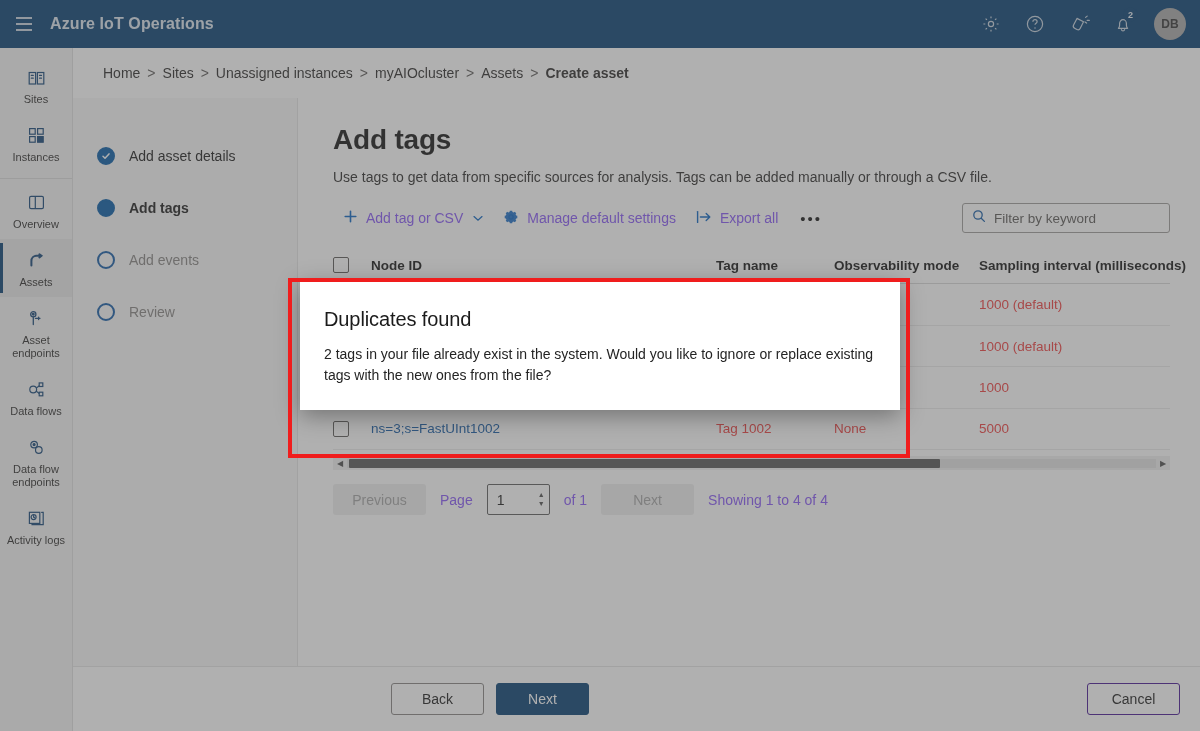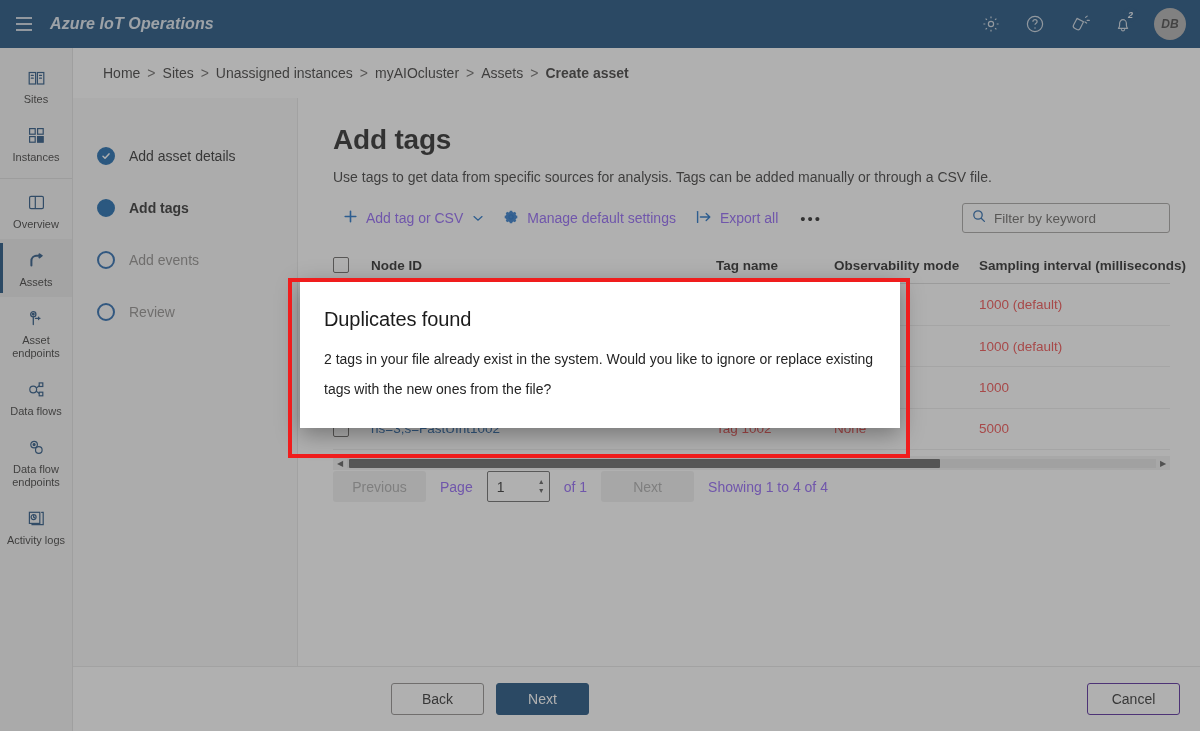--- a/index.html
+++ b/index.html
@@ -12,21 +12,21 @@
 
   #root { position: relative; width: 1200px; height: 731px; }
 
   
   .page { position: absolute; inset: 0; }
 
   
   .header {
     position: absolute; top: 0; left: 0; right: 0; height: 48px;
     background: #0d4475;
-    display: flex; align-items: center; font-style: italic;
+    display: flex; align-items: center;
   }
   .hamburger {
     width: 48px; height: 48px;
     display: flex; flex-direction: column; align-items: center; justify-content: center;
     gap: 4px; cursor: pointer;
   }
   .hamburger span { display: block; width: 16px; height: 2px; background: #c8d4e0; }
   .brand {
     color: #dce5ee; font-size: 16px; font-weight: bold; letter-spacing: .1px;
     margin-left: 2px;
@@ -162,21 +162,21 @@
   
   .hscroll {
     margin-top: 6px; height: 14px; display: flex; align-items: center;
     background: #f0f0f0;
   }
   .sarrow { width: 14px; text-align: center; font-size: 8px; color: #505050; cursor: pointer; }
   .strack { flex: 1; height: 9px; background: #e4e4e4; position: relative; }
   .sthumb { position: absolute; left: 2px; top: 0; width: 73%; height: 9px; background: #5a5a5a; border-radius: 1px; cursor: pointer; }
 
   
-  .pager { display: flex; align-items: center; gap: 14px; margin-top: 1px; font-size: 14px; color: #242424; }
+  .pager { display: flex; align-items: center; gap: 14px; margin-top: 14px; font-size: 14px; color: #242424; }
   .pgbtn {
     width: 93px; height: 31px; border: none; border-radius: 3px;
     background: #efefef; color: #a6a6a6; font-size: 14px; font-family: inherit; cursor: default;
   }
   .pglabel { color: #8b5cf6; }
   .pgnum {
     width: 63px; height: 31px; border: 1px solid #616161; border-radius: 2px;
     background: #fff; display: flex; align-items: center; padding: 0 4px 0 9px;
   }
   .pgnum input {
@@ -211,21 +211,21 @@
     position: absolute; left: 288px; top: 278px; width: 622px; height: 180px;
     border: 4px solid #f01d1d; z-index: 60; pointer-events: none;
   }
   .modal {
     position: absolute; left: 300px; top: 280px; width: 600px;
     background: #ffffff; z-index: 55;
     box-shadow: 0 6px 22px rgba(0,0,0,.35);
     padding: 28px 24px 24px 24px;
   }
   .m-title { font-size: 20px; font-weight: normal; color: #1b1b1b; letter-spacing: -.1px; }
-  .m-text { font-size: 14px; color: #242424; line-height: 30px; margin-top: 13px; max-width: 552px; }
+  .m-text { font-size: 14px; color: #242424; line-height: 21px; margin-top: 13px; max-width: 552px; }
   .m-actions { display: flex; justify-content: flex-end; gap: 12px; margin-top: 24px; }
   .m-btn { height: 32px; min-width: 95px; border-radius: 3px; font-size: 14px; font-family: inherit; cursor: pointer; padding: 0 14px; }
   .m-btn.primary { background: #1268c3; border: 1px solid #1268c3; color: #fff; font-weight: bold; }
   .m-btn.secondary { background: #fff; border: 1px solid #c2c2c2; color: #1b1b1b; }
 </style>
 </head>
 <body>
 
 <div id="root">
  <div class="page">

